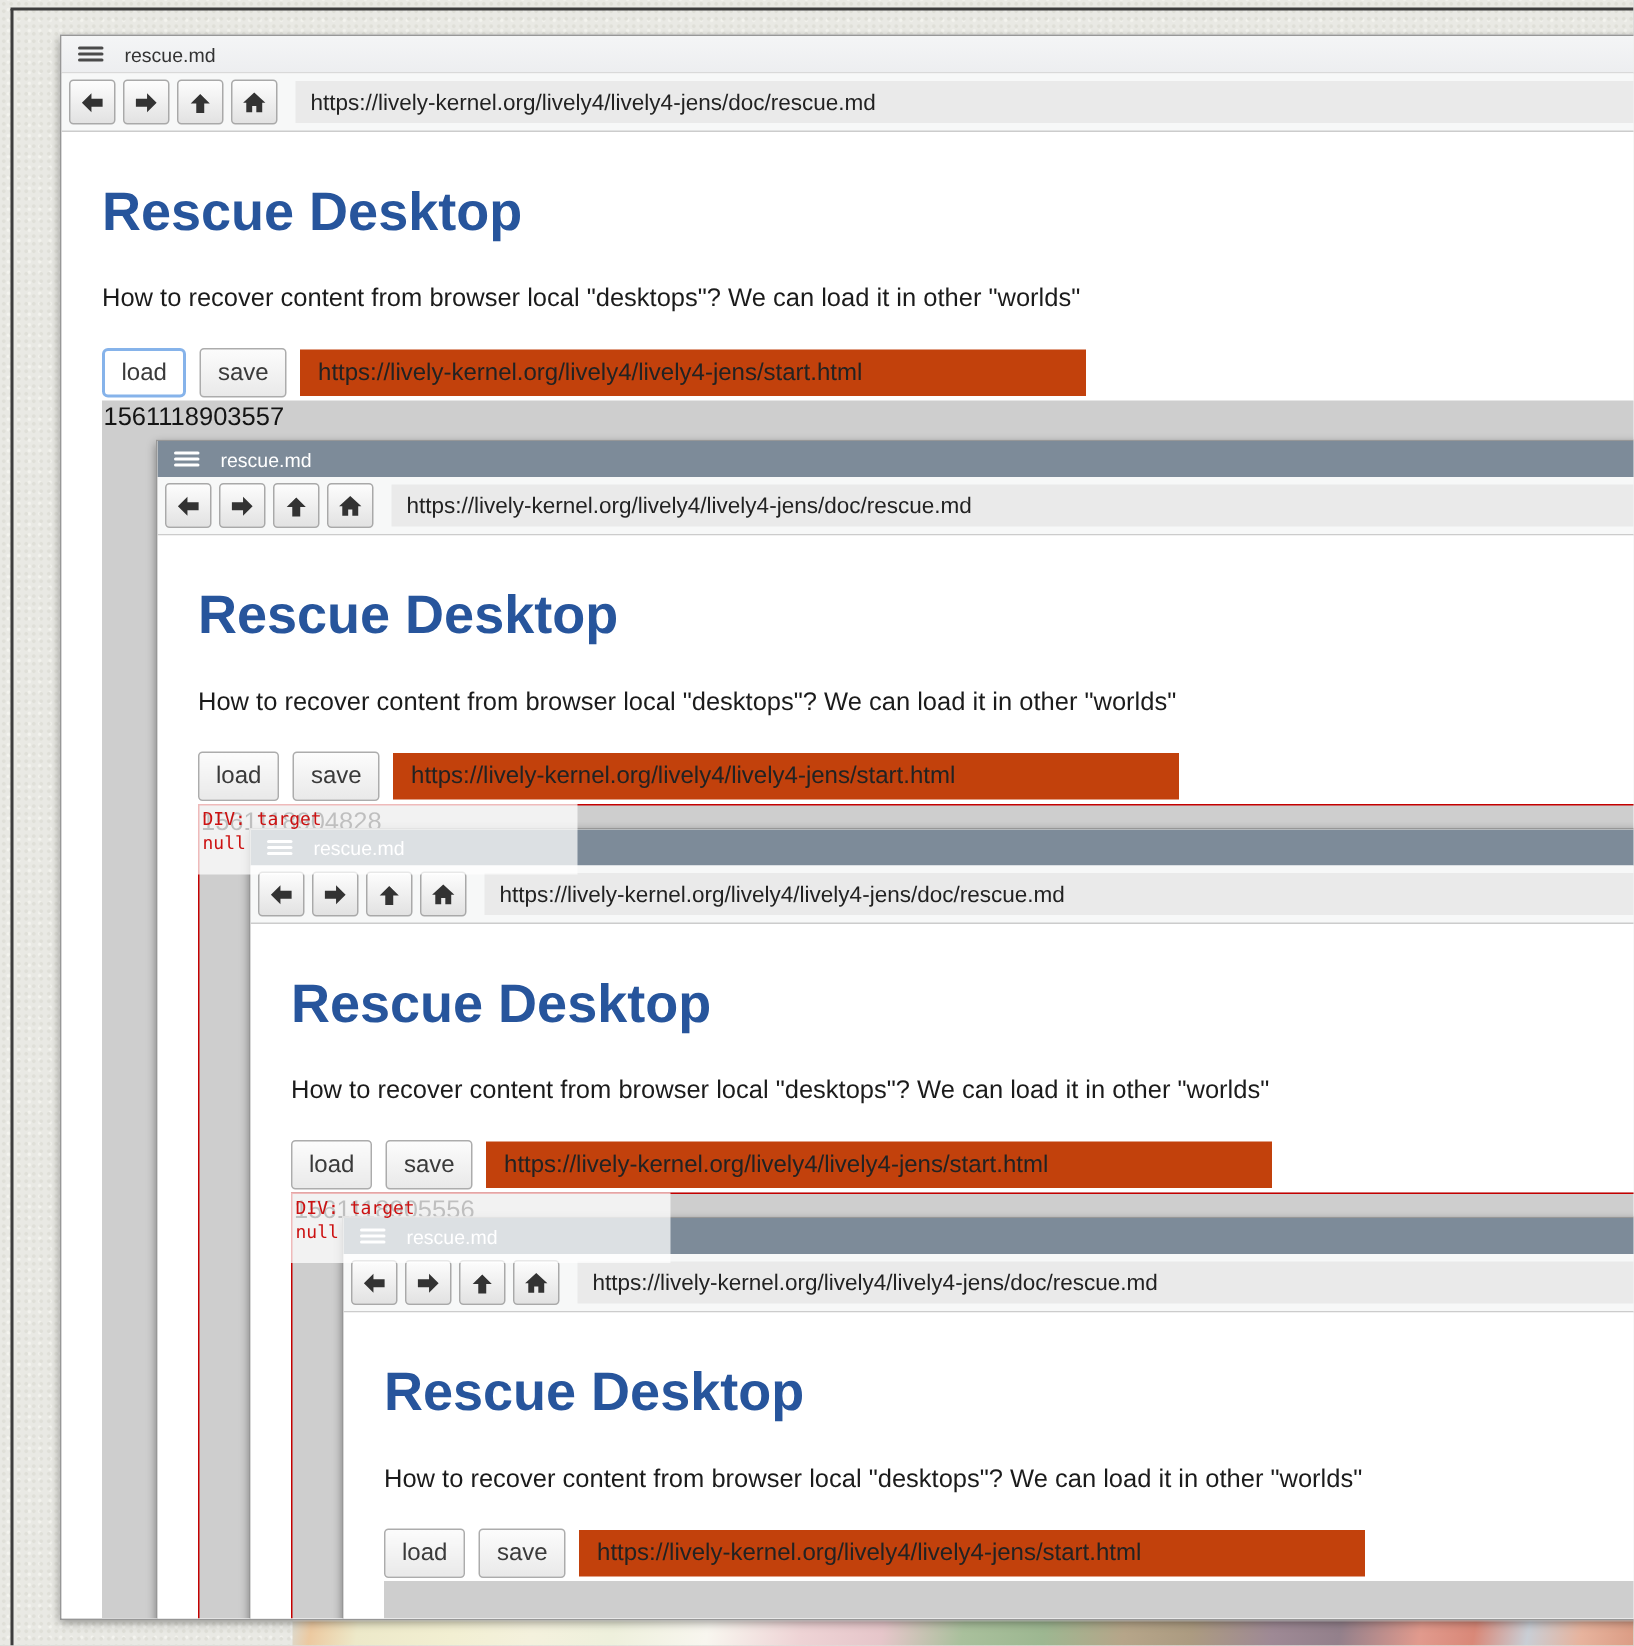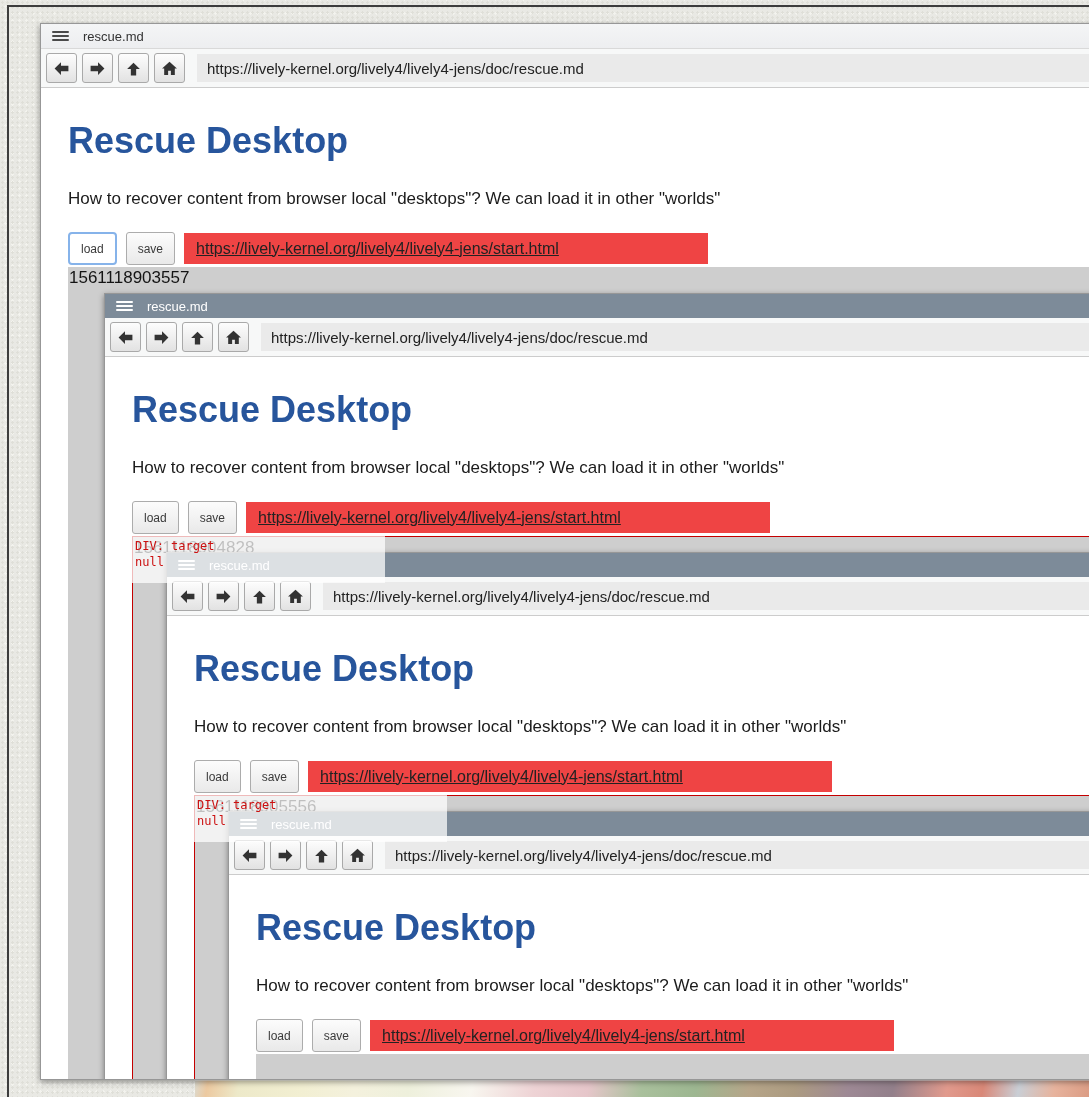--- a/index.html
+++ b/index.html
@@ -55,26 +55,26 @@
   .urlfield{flex:1;height:28px;margin-left:7px;background:#eaeaea;border:none;
     font-family:"Liberation Sans",sans-serif;font-size:15px;color:#222;padding:0 10px;outline:none;}
 
   .contentarea{flex:1;min-height:0;background:#fff;padding:12px 0 0 27px;
     display:flex;flex-direction:column;overflow:hidden;}
   .contentarea h1{font-size:36px;line-height:41px;font-weight:bold;color:#27559c;
     margin:20px 0 0 0;flex:none;}
   .contentarea p{font-size:17px;line-height:23px;color:#1b1b1b;margin:26px 0 0 0;flex:none;}
 
   .loadrow{margin-top:22px;flex:none;display:flex;align-items:center;gap:9px;}
-  .btn{height:33px;padding:0 11px;font-family:"Liberation Sans",sans-serif;font-size:12px;
+  .btn{height:33px;padding:0 11px;font-family:"Liberation Sans",sans-serif;font-size:16px;
     color:#3a3a3a;background:linear-gradient(#fcfcfc,#e9e9e9);
     border:1px solid #acacac;border-radius:3px;cursor:pointer;}
   .btn-focus{background:#fff;border:2px solid #86b3ea;border-radius:4px;}
-  .starturl{width:500px;height:31px;background:#ef4444;border:none;
-    font-family:"Liberation Sans",sans-serif;font-size:16px;color:#222;padding:0 12px;outline:none;text-decoration:underline;}
+  .starturl{width:500px;height:31px;background:#c2410c;border:none;
+    font-family:"Liberation Sans",sans-serif;font-size:16px;color:#222;padding:0 12px;outline:none;}
 
   .desktop{flex:1;min-height:0;margin-top:2px;background:#cecece;position:relative;}
   .desktop.halo{border:1px solid #c40000;}
   .stamp{font-size:17px;line-height:22px;color:#141414;padding-left:1px;}
 
   .overlay{position:absolute;left:-1px;top:-1px;width:253px;height:47px;z-index:6;
     background:rgba(255,255,255,.73);padding:2px 0 0 3px;box-sizing:border-box;
     font-family:"DejaVu Sans Mono",monospace;font-size:12px;line-height:16px;color:#cc1111;}
   .overlay div{white-space:pre;}
 </style>

